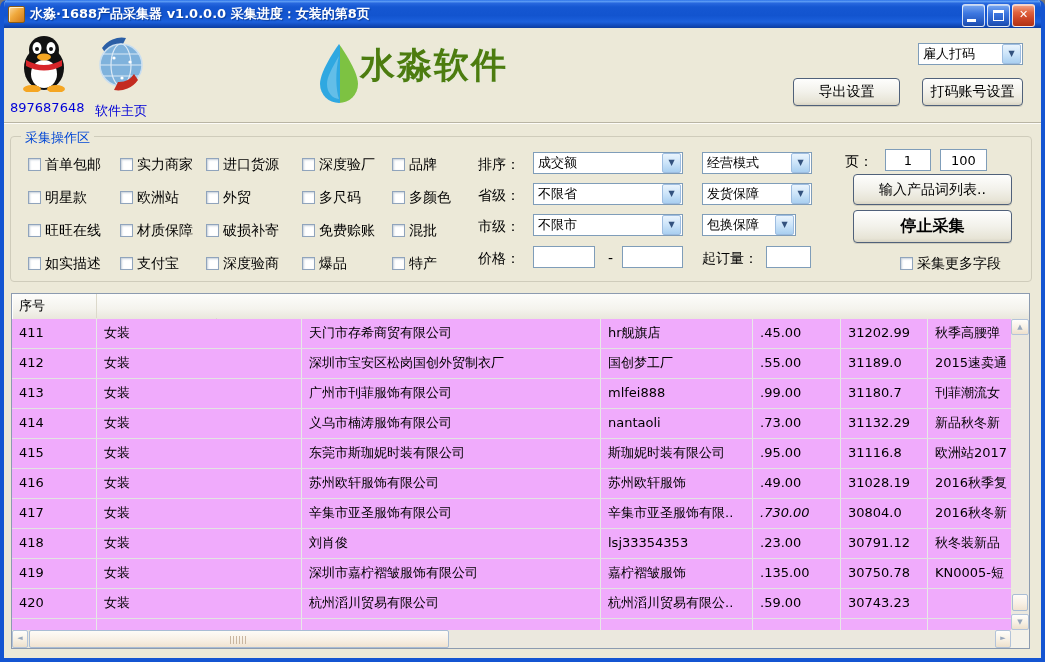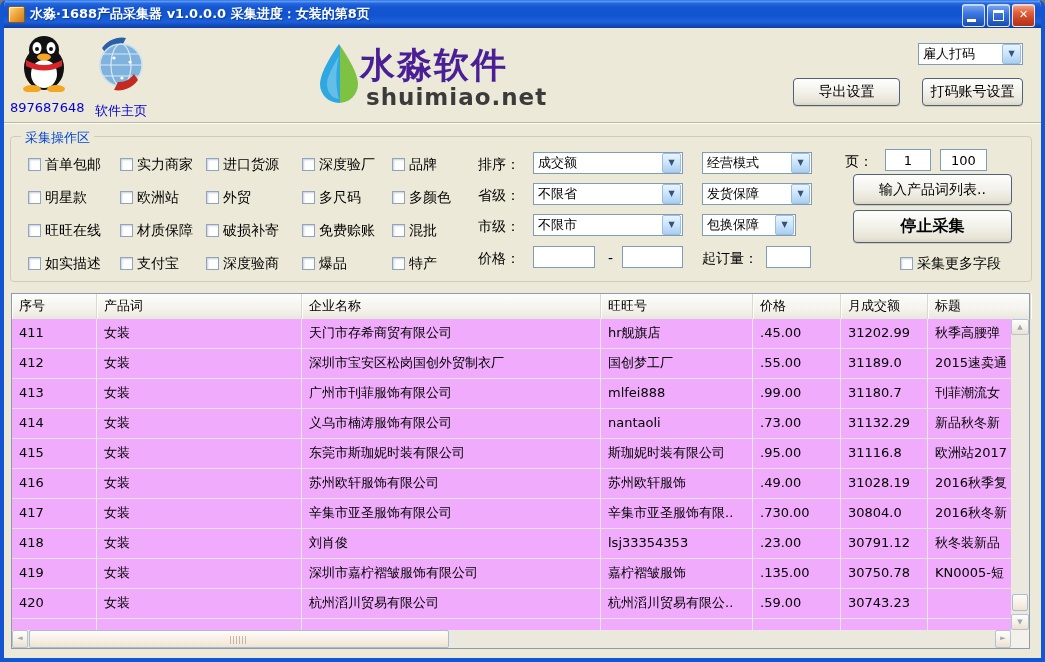--- a/index.html
+++ b/index.html
@@ -16,21 +16,21 @@
   .title-text{color:#fff;font-size:13px;font-weight:bold;text-shadow:1px 1px 1px #0B3E9B;white-space:nowrap;}
   .tb-btns{position:absolute;right:10px;top:4px;display:flex;gap:2px;}
   .tb-btn{position:relative;width:21px;height:21px;border:1px solid rgba(255,255,255,.8);border-radius:3px;
     color:#fff;font-size:11px;line-height:19px;text-align:center;cursor:default;
     background:linear-gradient(180deg,#7AA8F0,#3D77E0 40%,#2357BF 85%,#1B4AA8);box-shadow:inset 0 1px 0 rgba(255,255,255,.5);}
   .tb-btn.close{background:linear-gradient(180deg,#F2A48B,#E0633E 35%,#CC4526 65%,#B03214);}
   .tb-btn.min::after{content:"";position:absolute;left:4px;bottom:4px;width:9px;height:3px;background:#fff;}
   .tb-btn.max::after{content:"";position:absolute;left:5px;top:5px;width:9px;height:7px;border:1px solid #fff;border-top:3px solid #fff;}
   
   .link{position:absolute;color:#0000D8;font-size:13px;}
-  .logo-cn{position:absolute;left:356px;top:42px;font-size:35px;font-weight:bold;color:#4c1d95;letter-spacing:2px;text-shadow:0 0 2px #D9EFDC;}
+  .logo-cn{position:absolute;left:356px;top:42px;font-size:35px;font-weight:bold;color:#4d7c0f;letter-spacing:2px;text-shadow:0 0 2px #D9EFDC;}
   .logo-net{position:absolute;left:362px;top:84px;font-size:23px;font-weight:bold;color:#3B3B3B;letter-spacing:1px;}
   .xp-btn{position:absolute;box-sizing:border-box;border:1px solid #50617A;border-radius:4px;
     background:linear-gradient(180deg,#FEFEFD,#F2F1EA 50%,#E7E4D6 88%,#D9D5C5);
     font-size:14px;color:#000;text-align:center;cursor:default;box-shadow:0 1px 0 rgba(0,0,0,.12);
     font-family:"DejaVu Sans",sans-serif;display:flex;align-items:center;justify-content:center;}
   .divider{position:absolute;left:0;right:0;top:122px;height:0;border-top:1px solid #B9B5A4;border-bottom:1px solid #FDFCF8;}
   
   .groupbox{position:absolute;left:6px;top:136px;width:1022px;height:146px;box-sizing:border-box;
     border:1px solid #CFCCBB;border-radius:4px;}
   .group-title{position:absolute;top:-8px;left:10px;background:#ECE9D8;padding:0 4px;font-size:13px;color:#0046D5;}
@@ -44,21 +44,21 @@
   .combo-arrow{width:17px;height:18px;margin:1px;flex:none;border:1px solid #9EBDE0;border-radius:2px;
     background:linear-gradient(180deg,#EAF4FD,#CCE4F9 50%,#A9CFF0);color:#33527E;font-size:8px;
     line-height:17px;text-align:center;}
   .xp-input{position:absolute;box-sizing:border-box;height:22px;border:1px solid #7F9DB9;background:#fff;
     font-size:13px;padding:0 4px;font-family:"DejaVu Sans",sans-serif;}
   .center{text-align:center;}
   
   .table{position:absolute;left:7px;top:293px;width:1019px;height:356px;box-sizing:border-box;
     border:1px solid #8C9BB0;background:#fff;}
   .thead{position:absolute;top:0;left:0;right:0;height:25px;display:flex;
-    background:linear-gradient(180deg,#FDFDFB,#F4F3ED 60%,#E9E7DC);border-bottom:1px solid #BAB7A8;}
+    background:linear-gradient(180deg,#FDFDFB,#F4F3ED 60%,#E9E7DC);border-bottom:1px solid #BAB7A8;flex-direction:column;}
   .th{box-sizing:border-box;padding-left:7px;font-size:13px;line-height:24px;white-space:nowrap;overflow:hidden;
     border-right:1px solid #DCD9CB;box-shadow:inset 1px 0 0 #fff;flex:none;}
   .th.fill{flex:1;border-right:none;}
   .tbody{position:absolute;top:25px;left:0;right:0;bottom:18px;background:#fff;overflow:hidden;}
   .tr{display:flex;height:30px;box-sizing:border-box;border-bottom:1px solid #E3E3E3;background:#f0abfc;}
   .tr.empty{height:11px;border-bottom:none;}
   .td{box-sizing:border-box;flex:none;height:100%;padding-left:7px;font-size:13px;line-height:28px;
     white-space:nowrap;overflow:hidden;border-right:1px solid #E8E8E8;color:#000;}
   
   .vscroll{position:absolute;top:25px;right:0;bottom:18px;width:18px;background:#EBE8DE;}
@@ -123,21 +123,20 @@
       <stop offset="0" stop-color="#2FA8E1"></stop>
           <stop offset="0.52" stop-color="#2FA8E1"></stop>
       <stop offset="0.52" stop-color="#7DC242"></stop>
           <stop offset="1" stop-color="#7DC242"></stop>
     </linearGradient>
       </defs>
     <path d="M21 2 C21 2 2 28 2 42 a19 19 0 0 0 38 0 C40 28 21 2 21 2 Z" fill="url(#dropg)"></path>
     <path d="M21 14 C14 26 9 35 9 42 a12 15 0 0 0 12 15 C18 48 17 30 21 14 Z" fill="#FFFFFF" opacity="0.25"></path>
   </svg>
   <div class="logo-cn">水淼软件</div>
-  <div class="logo-net">shuimiao.net</div>
 
   <div class="combo" style="left:914px;top:43px;width:105px">
     <span class="combo-text">雇人打码</span>
     <span class="combo-arrow">▼</span>
   </div>
   <div class="xp-btn" style="left:789px;top:78px;width:107px;height:28px">导出设置</div>
   <div class="xp-btn" style="left:918px;top:78px;width:101px;height:28px">打码账号设置</div>
 
   <div class="divider"></div>
 
@@ -339,21 +338,21 @@
           <div class="td" style="width: 152px;">苏州欧轩服饰</div>
           <div class="td" style="width: 88px;">.49.00</div>
           <div class="td" style="width: 87px;">31028.19</div>
           <div class="td" style="width: 103px;">2016秋季复</div>
         </div>
         <div class="tr">
           <div class="td" style="width: 85px;">417</div>
           <div class="td" style="width: 205px;">女装</div>
           <div class="td" style="width: 299px;">辛集市亚圣服饰有限公司</div>
           <div class="td" style="width: 152px;">辛集市亚圣服饰有限..</div>
-          <div class="td" style="width: 88px;">.730.00</div>
+          <div class="td" style="width: 88px; font-style: italic;">.730.00</div>
           <div class="td" style="width: 87px;">30804.0</div>
           <div class="td" style="width: 103px;">2016秋冬新</div>
         </div>
         <div class="tr">
           <div class="td" style="width: 85px;">418</div>
           <div class="td" style="width: 205px;">女装</div>
           <div class="td" style="width: 299px;">刘肖俊</div>
           <div class="td" style="width: 152px;">lsj33354353</div>
           <div class="td" style="width: 88px;">.23.00</div>
           <div class="td" style="width: 87px;">30791.12</div>

